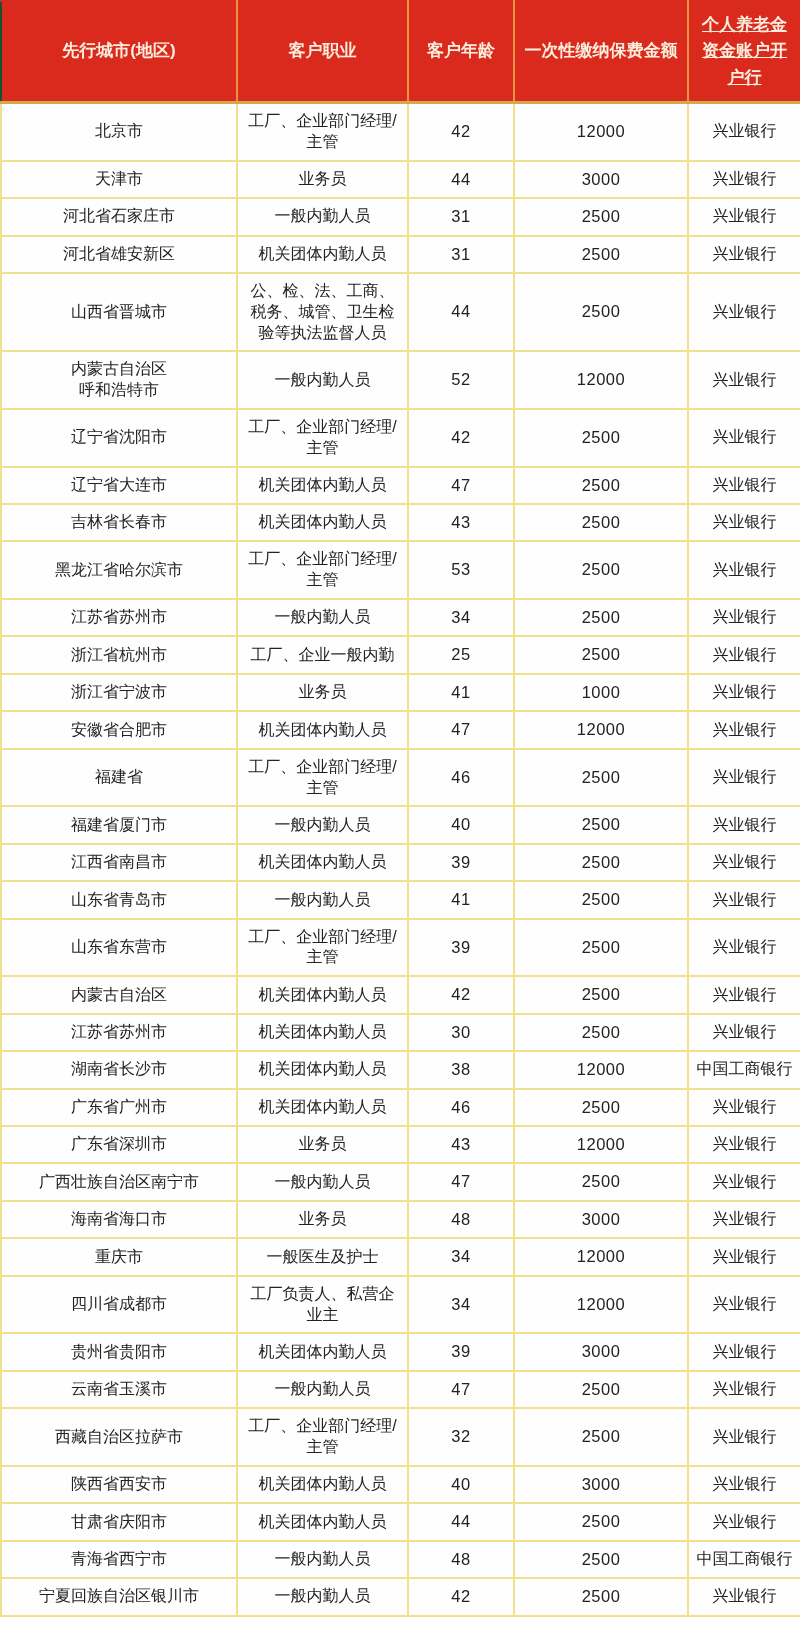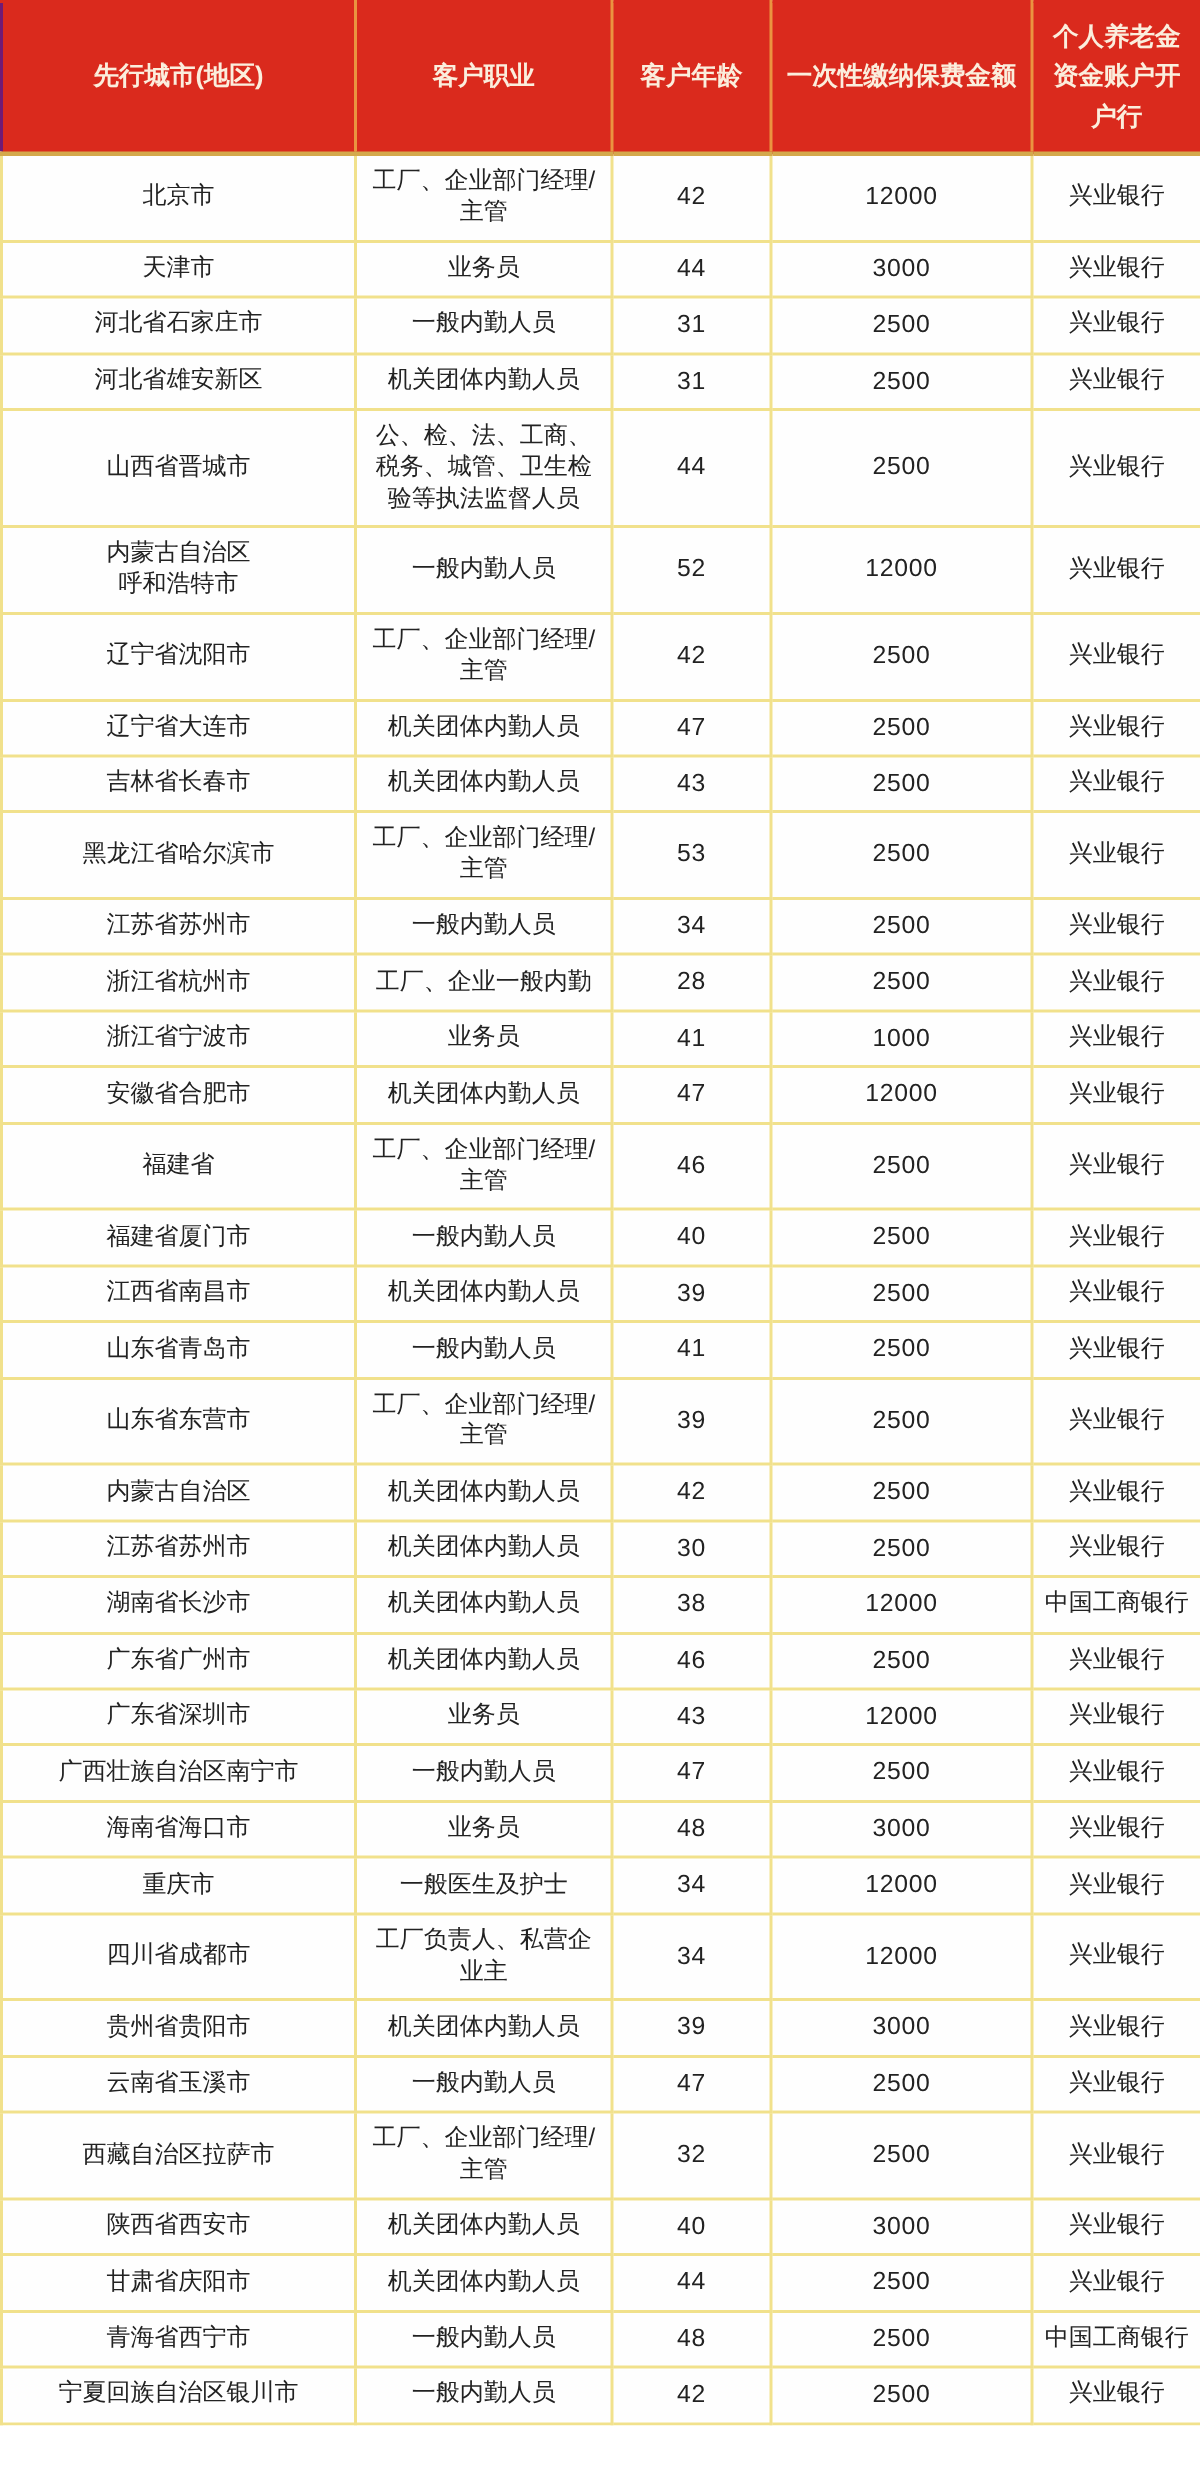--- a/index.html
+++ b/index.html
@@ -27,22 +27,22 @@
     text-align:center;
     vertical-align:middle;
     padding:10px 6px;
     height:42px;
     border-left:2px solid #ea9440;
     border-right:2px solid #ea9440;
     border-top:2px solid #da2a1d;
     border-bottom:3px solid #d4a94c;
     line-height:1.55;
   }
-  th:first-child{border-left:2px solid #701a75;}
-  th:last-child{border-right:2px solid #da2a1d;}
+  th:first-child{border-left:2px solid #14532d;}
+  th:last-child{border-right:2px solid #da2a1d;text-decoration:underline;}
   td{
     border:2px solid #f1e18c;
     text-align:center;
     vertical-align:middle;
     font-size:16px;
     padding:7px 6px;
     line-height:1.3;
     background:#fefefe;
   }
   td.city{white-space:pre-line;}
@@ -155,21 +155,21 @@
     <td class="city">江苏省苏州市</td>
     <td>一般内勤人员</td>
     <td class="num">34</td>
     <td class="num">2500</td>
     <td>兴业银行</td>
   </tr>
 
   <tr>
     <td class="city">浙江省杭州市</td>
     <td>工厂、企业一般内勤</td>
-    <td class="num">28</td>
+    <td class="num">25</td>
     <td class="num">2500</td>
     <td>兴业银行</td>
   </tr>
 
   <tr>
     <td class="city">浙江省宁波市</td>
     <td>业务员</td>
     <td class="num">41</td>
     <td class="num">1000</td>
     <td>兴业银行</td>

